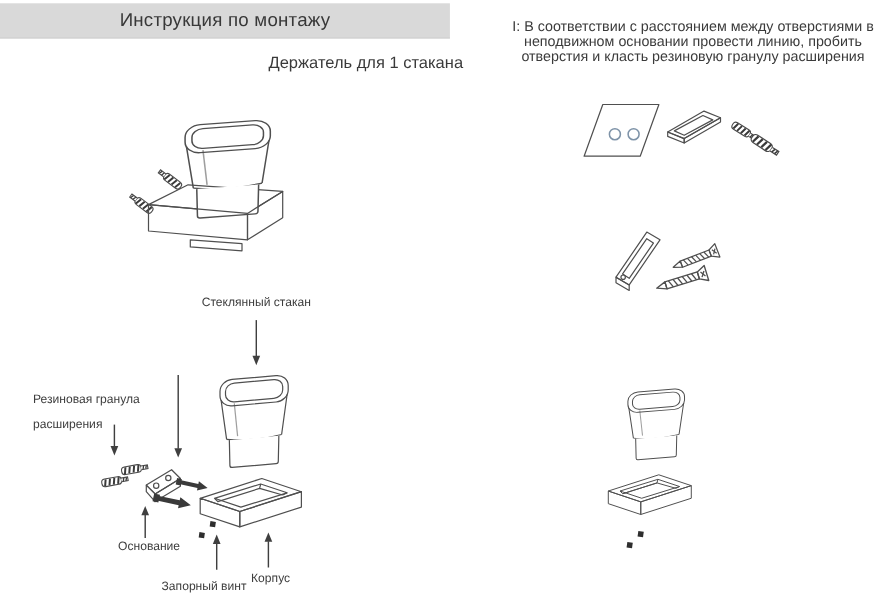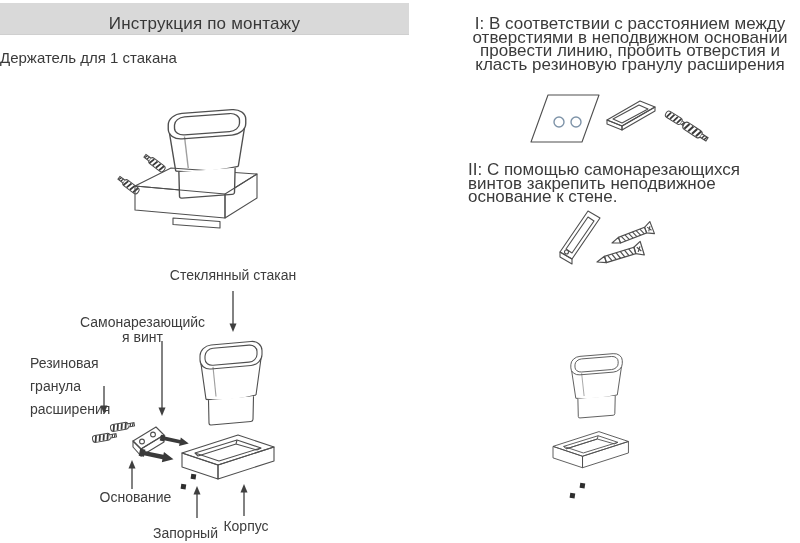--- a/index.html
+++ b/index.html
@@ -2,31 +2,31 @@
 <html><head>
 <meta charset="utf-8">
 <style>
   html,body{margin:0;padding:0;background:#fff;}
   #canvas{
     position:relative;width:800px;height:543px;background:#ffffff;overflow:hidden;
     font-family:"Liberation Sans","DejaVu Sans",sans-serif;color:#3d3d3d;
   }
   .title-bar{
     position:absolute;left:0;top:3px;width:409px;height:31px;background:#d9d9d9;
-    display:flex;align-items:flex-end;justify-content:center;
+    display:flex;align-items:center;justify-content:center;
     font-size:17px;color:#383838;letter-spacing:.2px;
     border-bottom:1px solid #cfcfcf;
   }
   .subtitle{
-    position:absolute;left:0;top:49px;width:409px;text-align:left;
-    font-size:15px;color:#3a3a3a;
+    position:absolute;left:0;top:49px;width:409px;text-align:right;
+    font-size:15px;color:#3a3a3a;padding-left:12px;
   }
-  .part-label{position:absolute;font-size:14px;line-height:14px;color:#3d3d3d;}
+  .part-label{position:absolute;font-size:11px;line-height:14px;color:#3d3d3d;}
   .center{text-align:center;}
-  .step-text{position:absolute;font-size:17px;line-height:13.5px;color:#3b3b3b;}
+  .step-text{position:absolute;font-size:13px;line-height:13.5px;color:#3b3b3b;}
   svg{position:absolute;overflow:visible;}
   .lineart{stroke:#4f4f4f;stroke-width:1.1;stroke-linejoin:round;fill:none;}
 </style>
 </head>
 <body>
 
 <div id="canvas">
 
   <div class="title-bar">
     <span>Инструкция по монтажу</span>
@@ -116,31 +116,26 @@
       <use href="#screw-dark" transform="translate(145,189) rotate(12) scale(1.2)"></use>
     </g>
     <use href="#body-box" transform="translate(182,173)"></use>
     <g fill="#2e2e2e">
       <rect x="191" y="214" width="5" height="5" transform="rotate(8 193 216)"></rect>
       <rect x="181" y="224" width="5" height="5" transform="rotate(8 183 226)"></rect>
     </g>
   </svg>
 
   <div class="part-label center" style="left:160px;top:268px;width:146px;">Стеклянный стакан</div>
-  <div class="part-label center" style="left:80px;top:315px;width:125px;line-height:15px;">
-    <span style="display:block">Самонарезающийс</span>
-    <span style="display:block">я винт</span>
-  </div>
   <div class="part-label" style="left:30px;top:352px;width:112px;line-height:23px;">Резиновая гранула расширения</div>
   <div class="part-label center" style="left:98px;top:490px;width:75px;">Основание</div>
   <div class="part-label center" style="left:138px;top:526px;width:95px;">Запорный винт</div>
   <div class="part-label center" style="left:216px;top:519px;width:60px;">Корпус</div>
 
   <div class="step-text center" style="left:462px;top:17px;width:336px;">I: В соответствии с расстоянием между отверстиями в неподвижном основании провести линию, пробить отверстия и класть резиновую гранулу расширения</div>
-  <div class="step-text" style="left:468px;top:163px;width:290px;">II: С помощью самонарезающихся винтов закрепить неподвижное основание к стене.</div>
 
   <svg style="left:520px;top:88px;" width="200" height="65" viewBox="0 0 200 65">
     <g>
       <path class="lineart" fill="#fff" d="M28,7 L79,7 L62,54 L11,54 Z"></path>
       <circle cx="39" cy="34" r="5" fill="#fff" stroke="#7e93a8" stroke-width="1.4"></circle>
       <circle cx="56" cy="34" r="5" fill="#fff" stroke="#7e93a8" stroke-width="1.4"></circle>
     </g>
     <g>
       <path class="lineart" fill="#fff" d="M87,32 L120,13 L135,19 L102,38 Z"></path>
       <path class="lineart" d="M93,31 L119,17 L128,21 L102,35 Z"></path>

